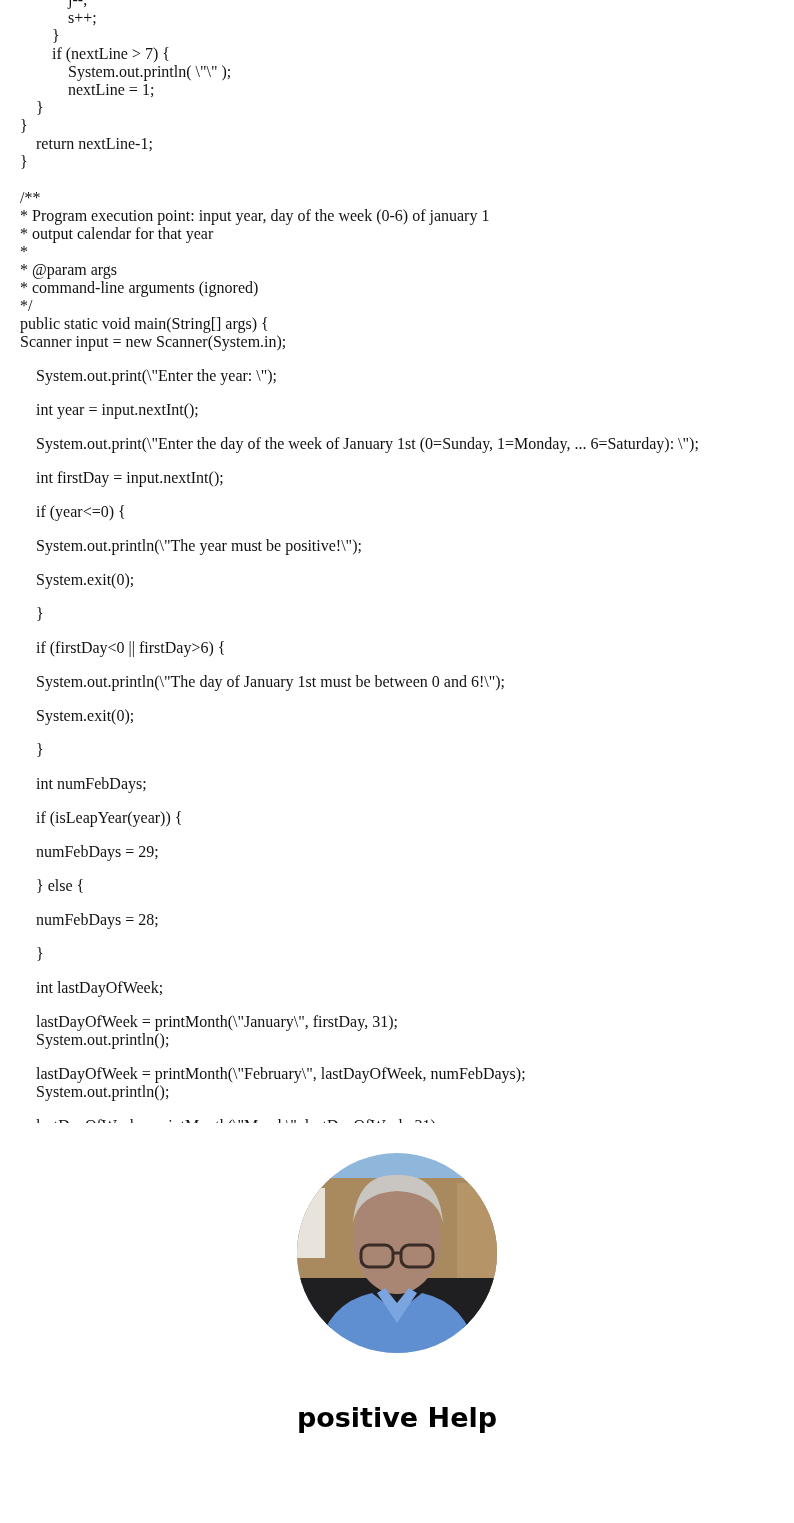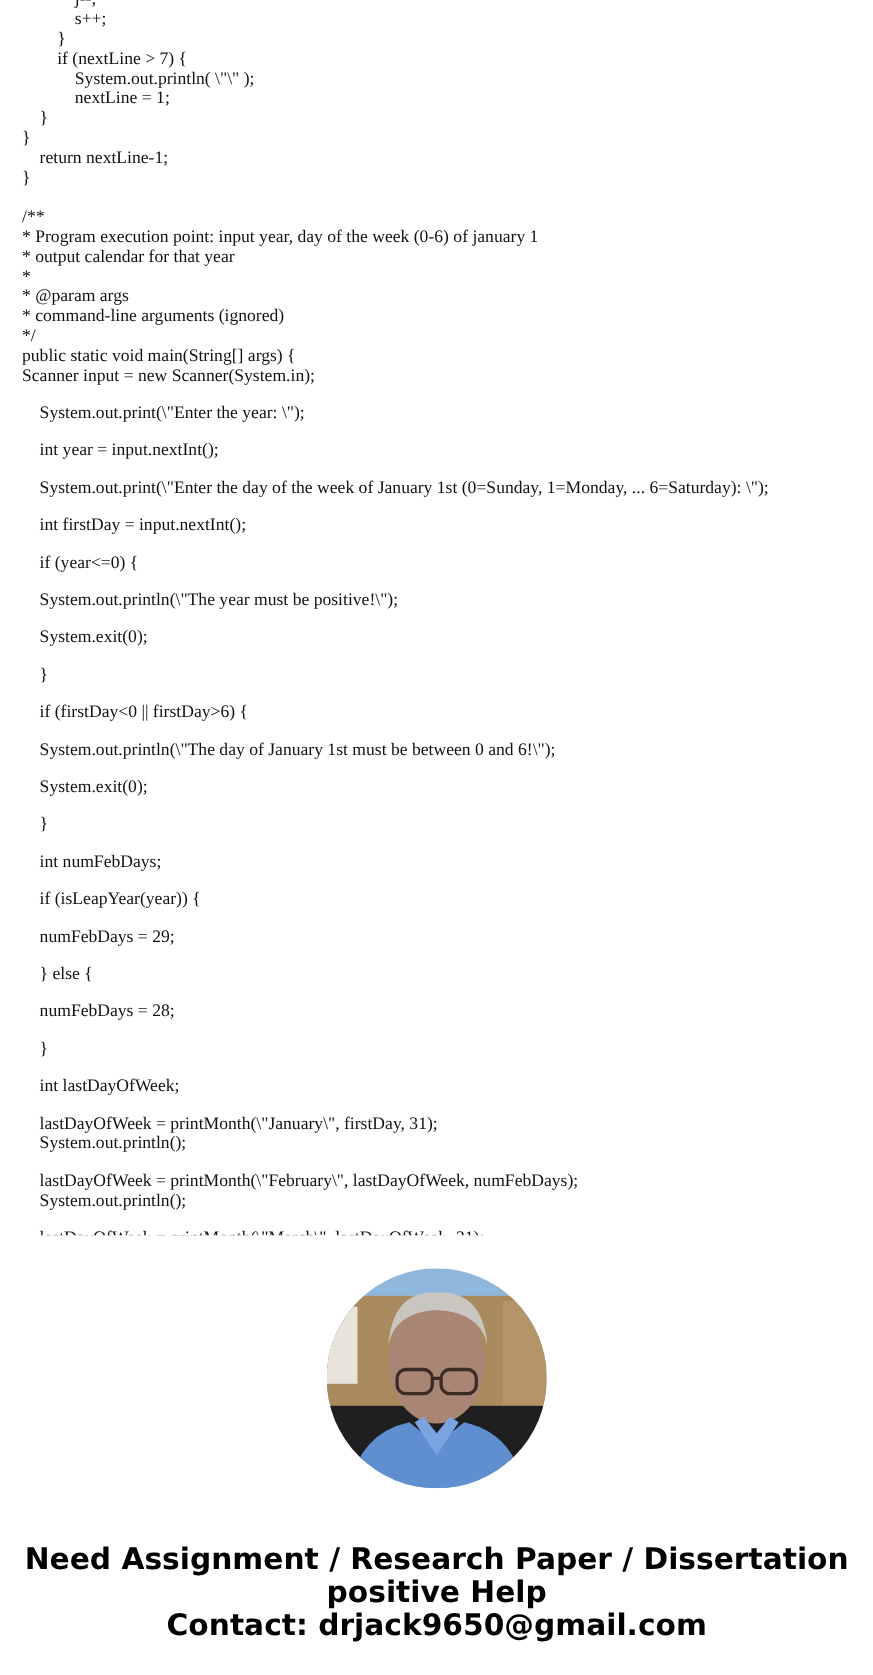--- a/index.html
+++ b/index.html
@@ -44,16 +44,14 @@
     <path d="M56 70 Q60 20 100 22 Q142 20 146 70 Q140 40 100 38 Q62 40 56 70Z" fill="#c9c6c2"></path>
     <rect x="64" y="92" width="32" height="22" rx="8" fill="none" stroke="#3a2b24" stroke-width="3"></rect>
     <rect x="104" y="92" width="32" height="22" rx="8" fill="none" stroke="#3a2b24" stroke-width="3"></rect>
     <line x1="96" y1="100" x2="104" y2="100" stroke="#3a2b24" stroke-width="3"></line>
     <path d="M20 200 Q30 150 75 140 L100 160 L125 140 Q170 150 180 200Z" fill="#5f8fd0"></path>
     <path d="M80 140 L100 170 L120 140 L112 135 L100 150 L88 135Z" fill="#7aa5e0"></path>
   </svg>
 </div>
 
 <div class="promo">
-  <span>Need Assignment / Research Paper / Dissertation</span>
   <span>positive Help</span>
-  <span>Contact: drjack9650@gmail.com</span>
 </div>
 
 </body></html>

